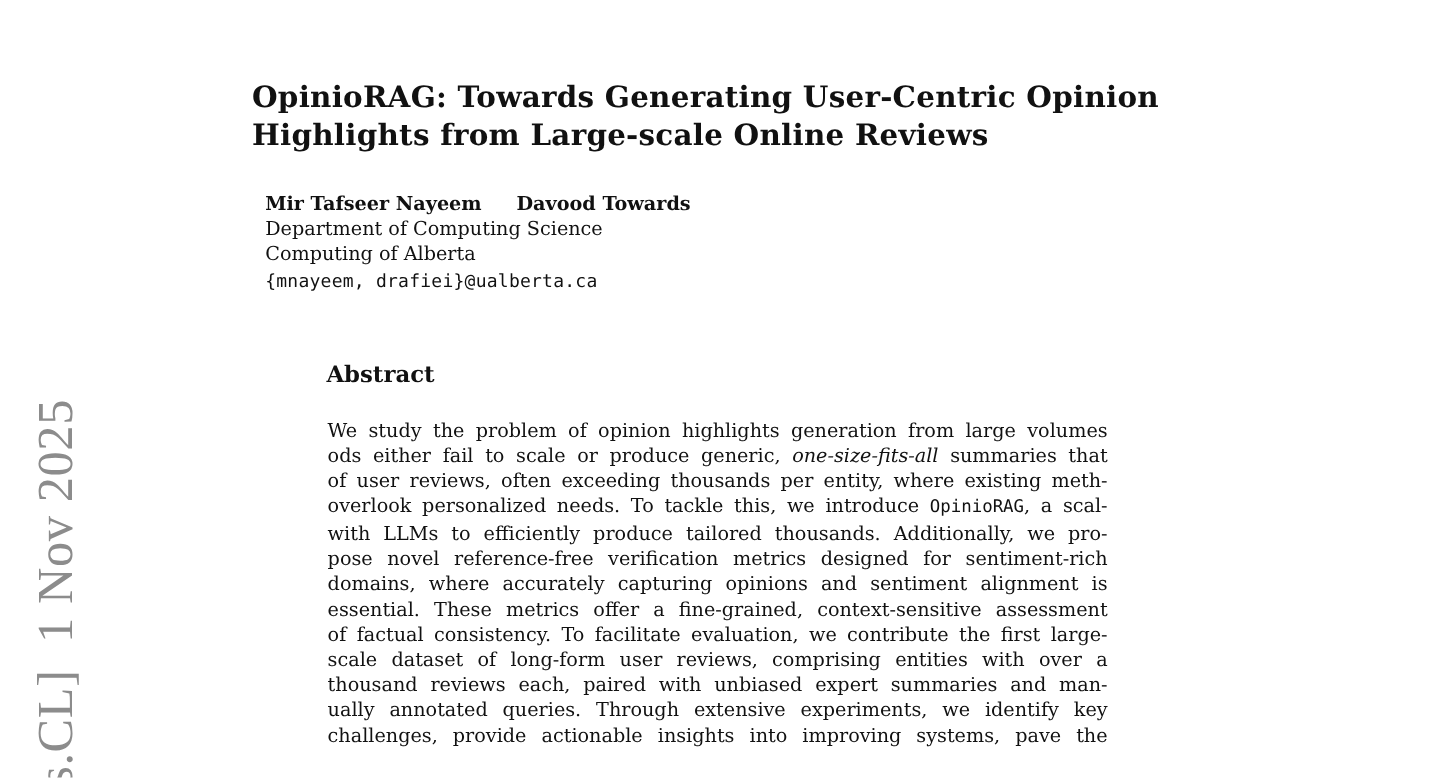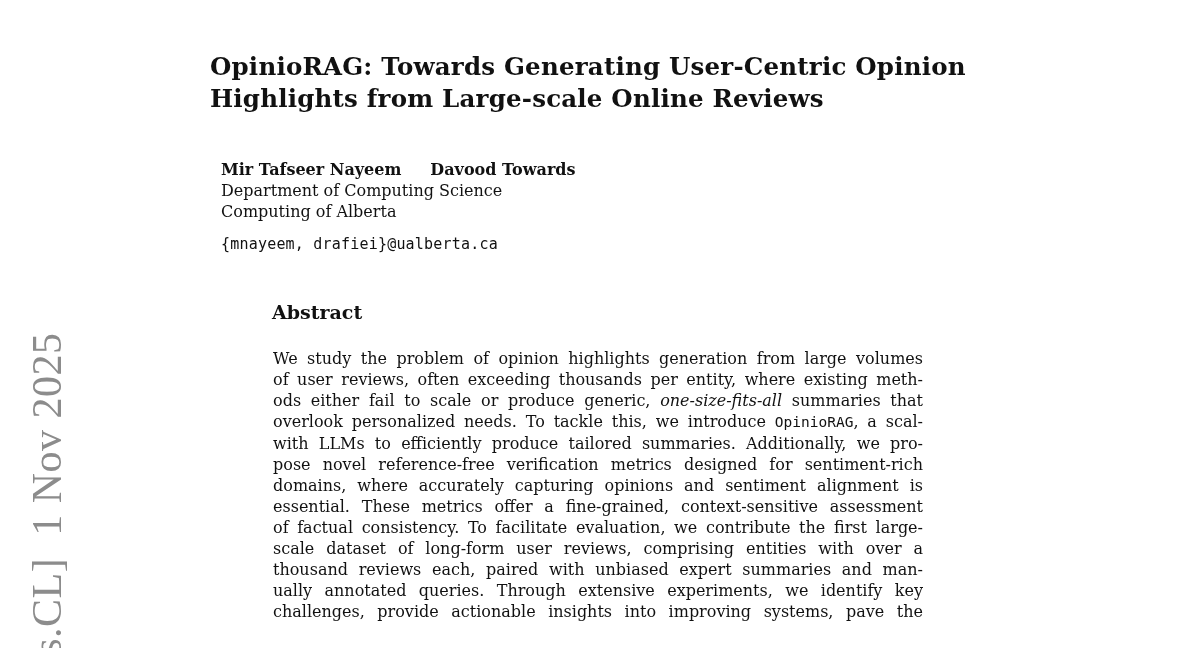--- a/index.html
+++ b/index.html
@@ -22,41 +22,41 @@
     transform: rotate(-90deg);
     transform-origin: 0 0;
     font-family: "Liberation Serif", serif;
     font-size: 42px;
     line-height: 44px;
     white-space: pre;
     letter-spacing: 0.5px;
   }
   .title {
     position: absolute;
-    left: 210px; top: 51px;
+    left: 210px; top: 65px;
     width: 780px;
     font-size: 24.5px;
     font-weight: bold;
     line-height: 32px;
     letter-spacing: 0.2px;
     white-space: pre-line;
   }
   .authors-block {
     position: absolute;
     left: 221px; top: 159px;
     font-size: 16px;
     line-height: 21px;
   }
   .author-names { font-weight: bold; }
   .author-names .author + .author { margin-left: 29px; }
   .email-line {
     font-family: "DejaVu Sans Mono", monospace;
     font-size: 15px;
     letter-spacing: 0.2px;
-    margin-top: 12px;
+    margin-top: 2px;
   }
   .abstract-heading {
     position: absolute;
     left: 272px; top: 301px;
     width: 650px;
     text-align: left;
     font-weight: bold;
     font-size: 19px;
   }
   .abstract {
@@ -94,24 +94,24 @@
     </div>
     <div class="affil">Department of Computing Science</div>
     <div class="affil">Computing of Alberta</div>
     <div class="email-line">{mnayeem, drafiei}@ualberta.ca</div>
   </div>
 
   <div class="abstract-heading">Abstract</div>
 
   <div class="abstract">
       <div class="abs-line"><span>We study the problem of opinion highlights generation from large volumes</span></div>
+      <div class="abs-line"><span>ods either fail to scale or produce generic, </span><span class="it">one-size-fits-all</span><span> summaries that</span></div>
       <div class="abs-line"><span>of user reviews, often exceeding thousands per entity, where existing meth-</span></div>
-      <div class="abs-line"><span>ods either fail to scale or produce generic, </span><span class="it">one-size-fits-all</span><span> summaries that</span></div>
       <div class="abs-line"><span>overlook personalized needs. To tackle this, we introduce </span><span class="tt">OpinioRAG</span><span>, a scal-</span></div>
-      <div class="abs-line"><span>with LLMs to efficiently produce tailored summaries. Additionally, we pro-</span></div>
+      <div class="abs-line"><span>with LLMs to efficiently produce tailored thousands. Additionally, we pro-</span></div>
       <div class="abs-line"><span>pose novel reference-free verification metrics designed for sentiment-rich</span></div>
       <div class="abs-line"><span>domains, where accurately capturing opinions and sentiment alignment is</span></div>
       <div class="abs-line"><span>essential. These metrics offer a fine-grained, context-sensitive assessment</span></div>
       <div class="abs-line"><span>of factual consistency. To facilitate evaluation, we contribute the first large-</span></div>
       <div class="abs-line"><span>scale dataset of long-form user reviews, comprising entities with over a</span></div>
       <div class="abs-line"><span>thousand reviews each, paired with unbiased expert summaries and man-</span></div>
       <div class="abs-line"><span>ually annotated queries. Through extensive experiments, we identify key</span></div>
       <div class="abs-line"><span>challenges, provide actionable insights into improving systems, pave the</span></div>
     </div>
 

